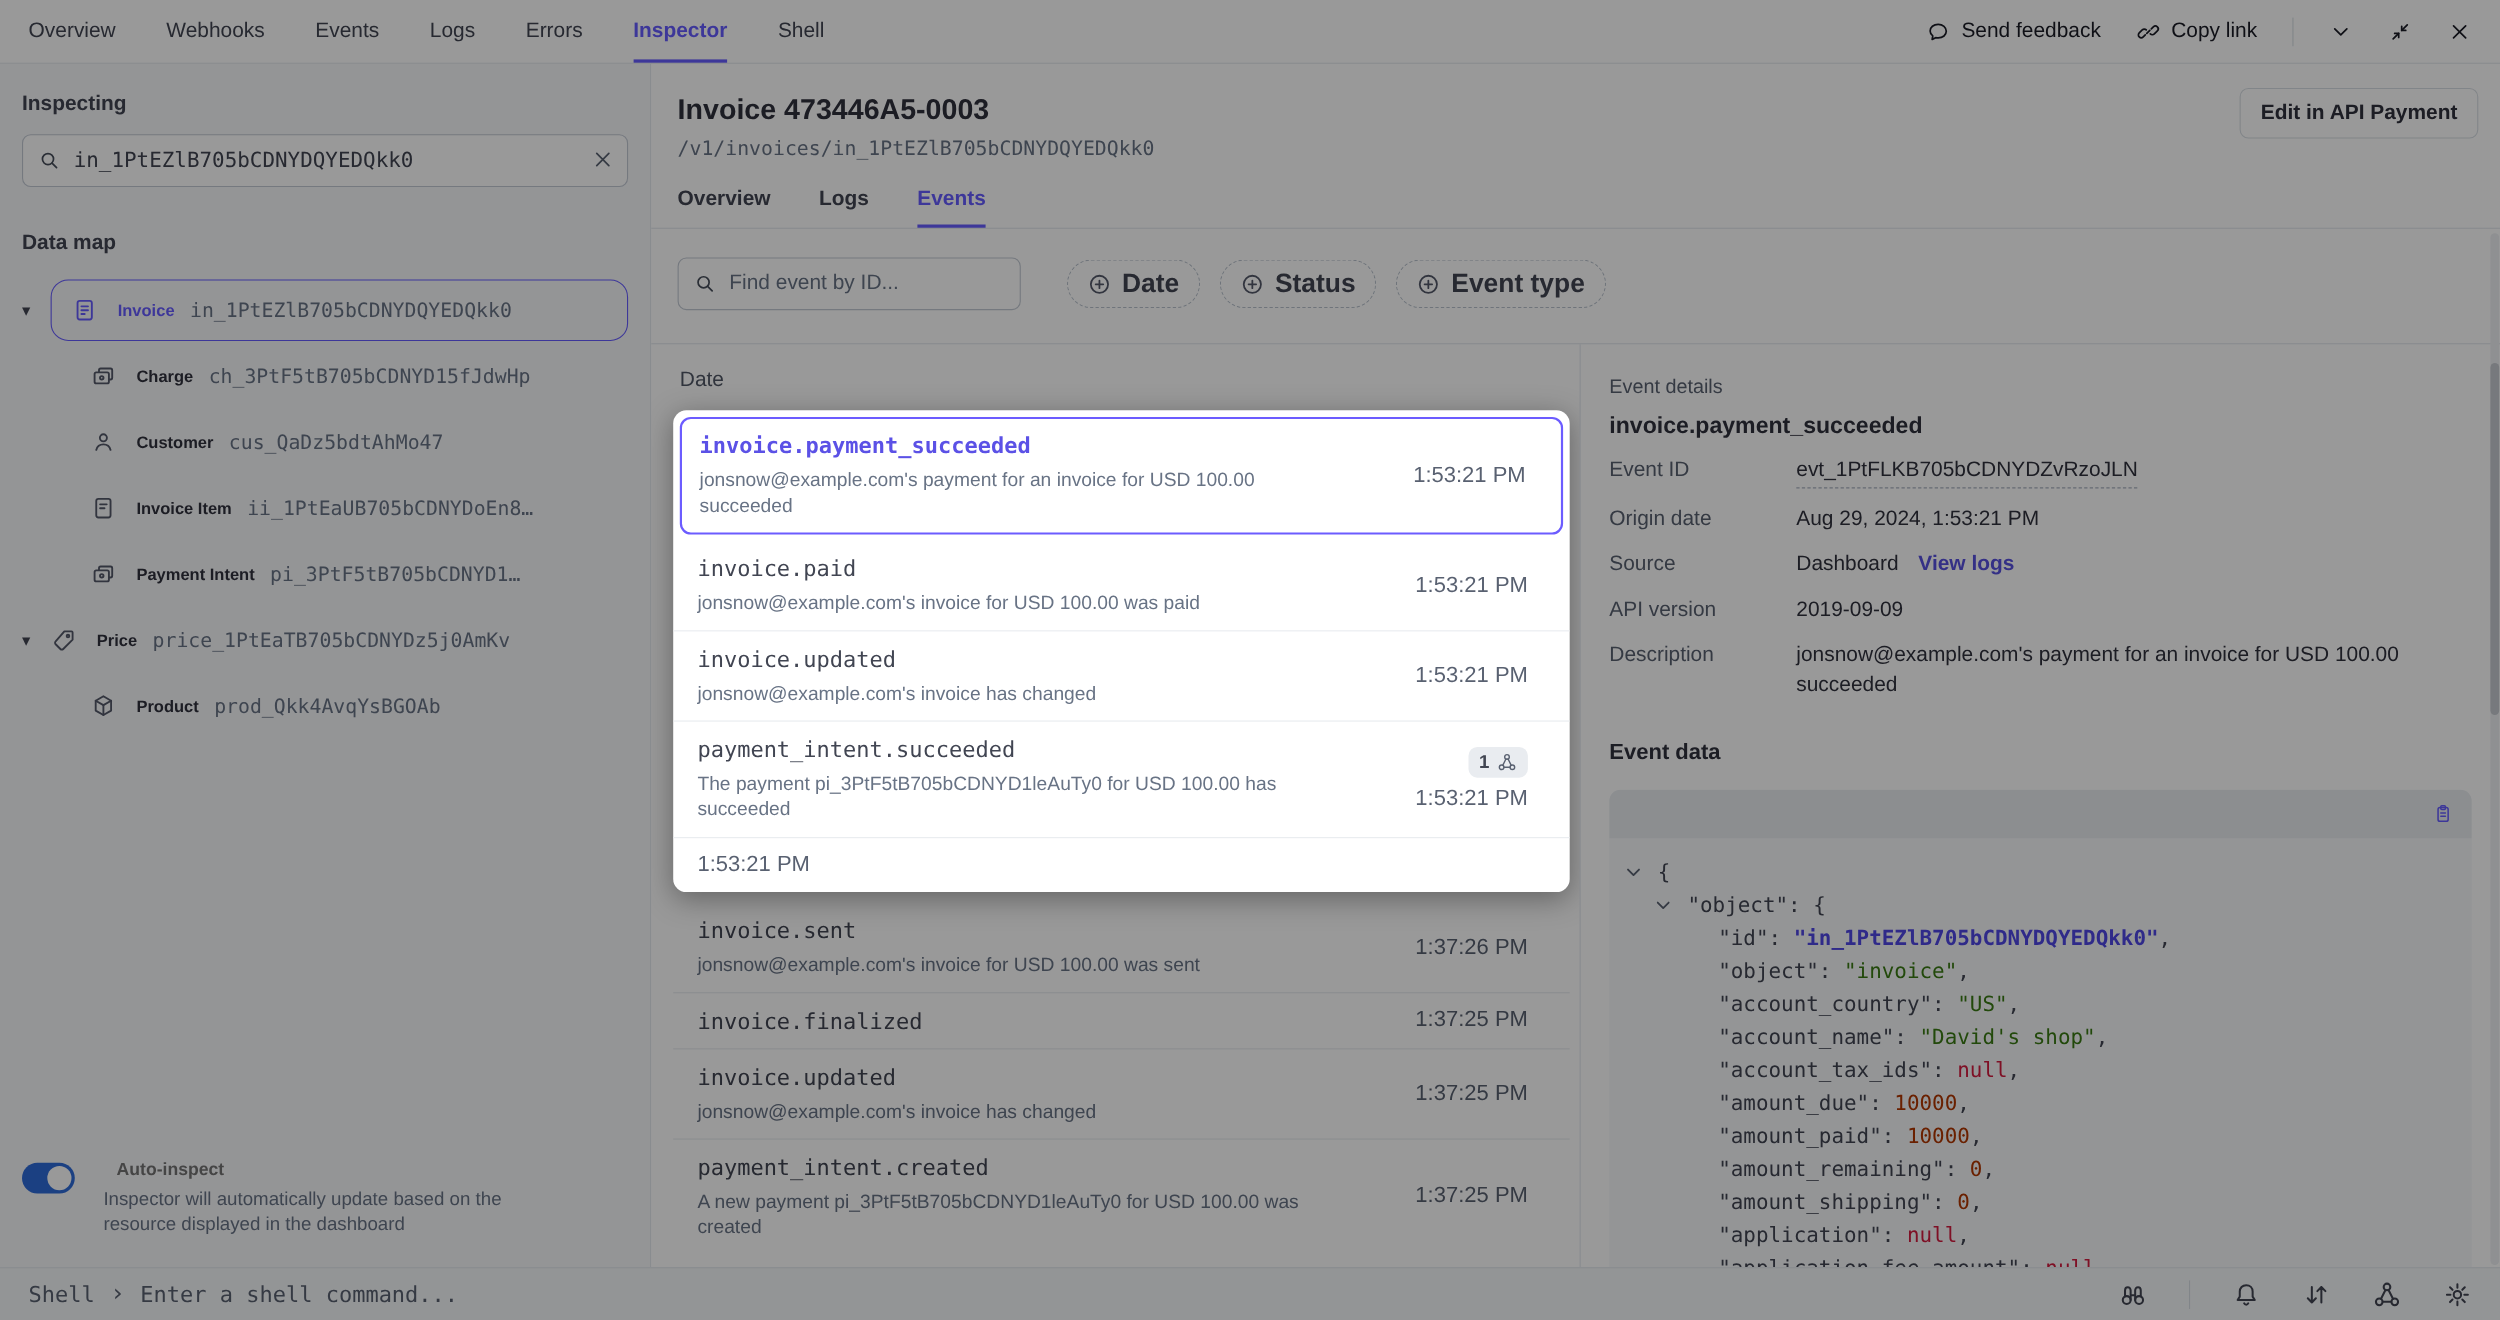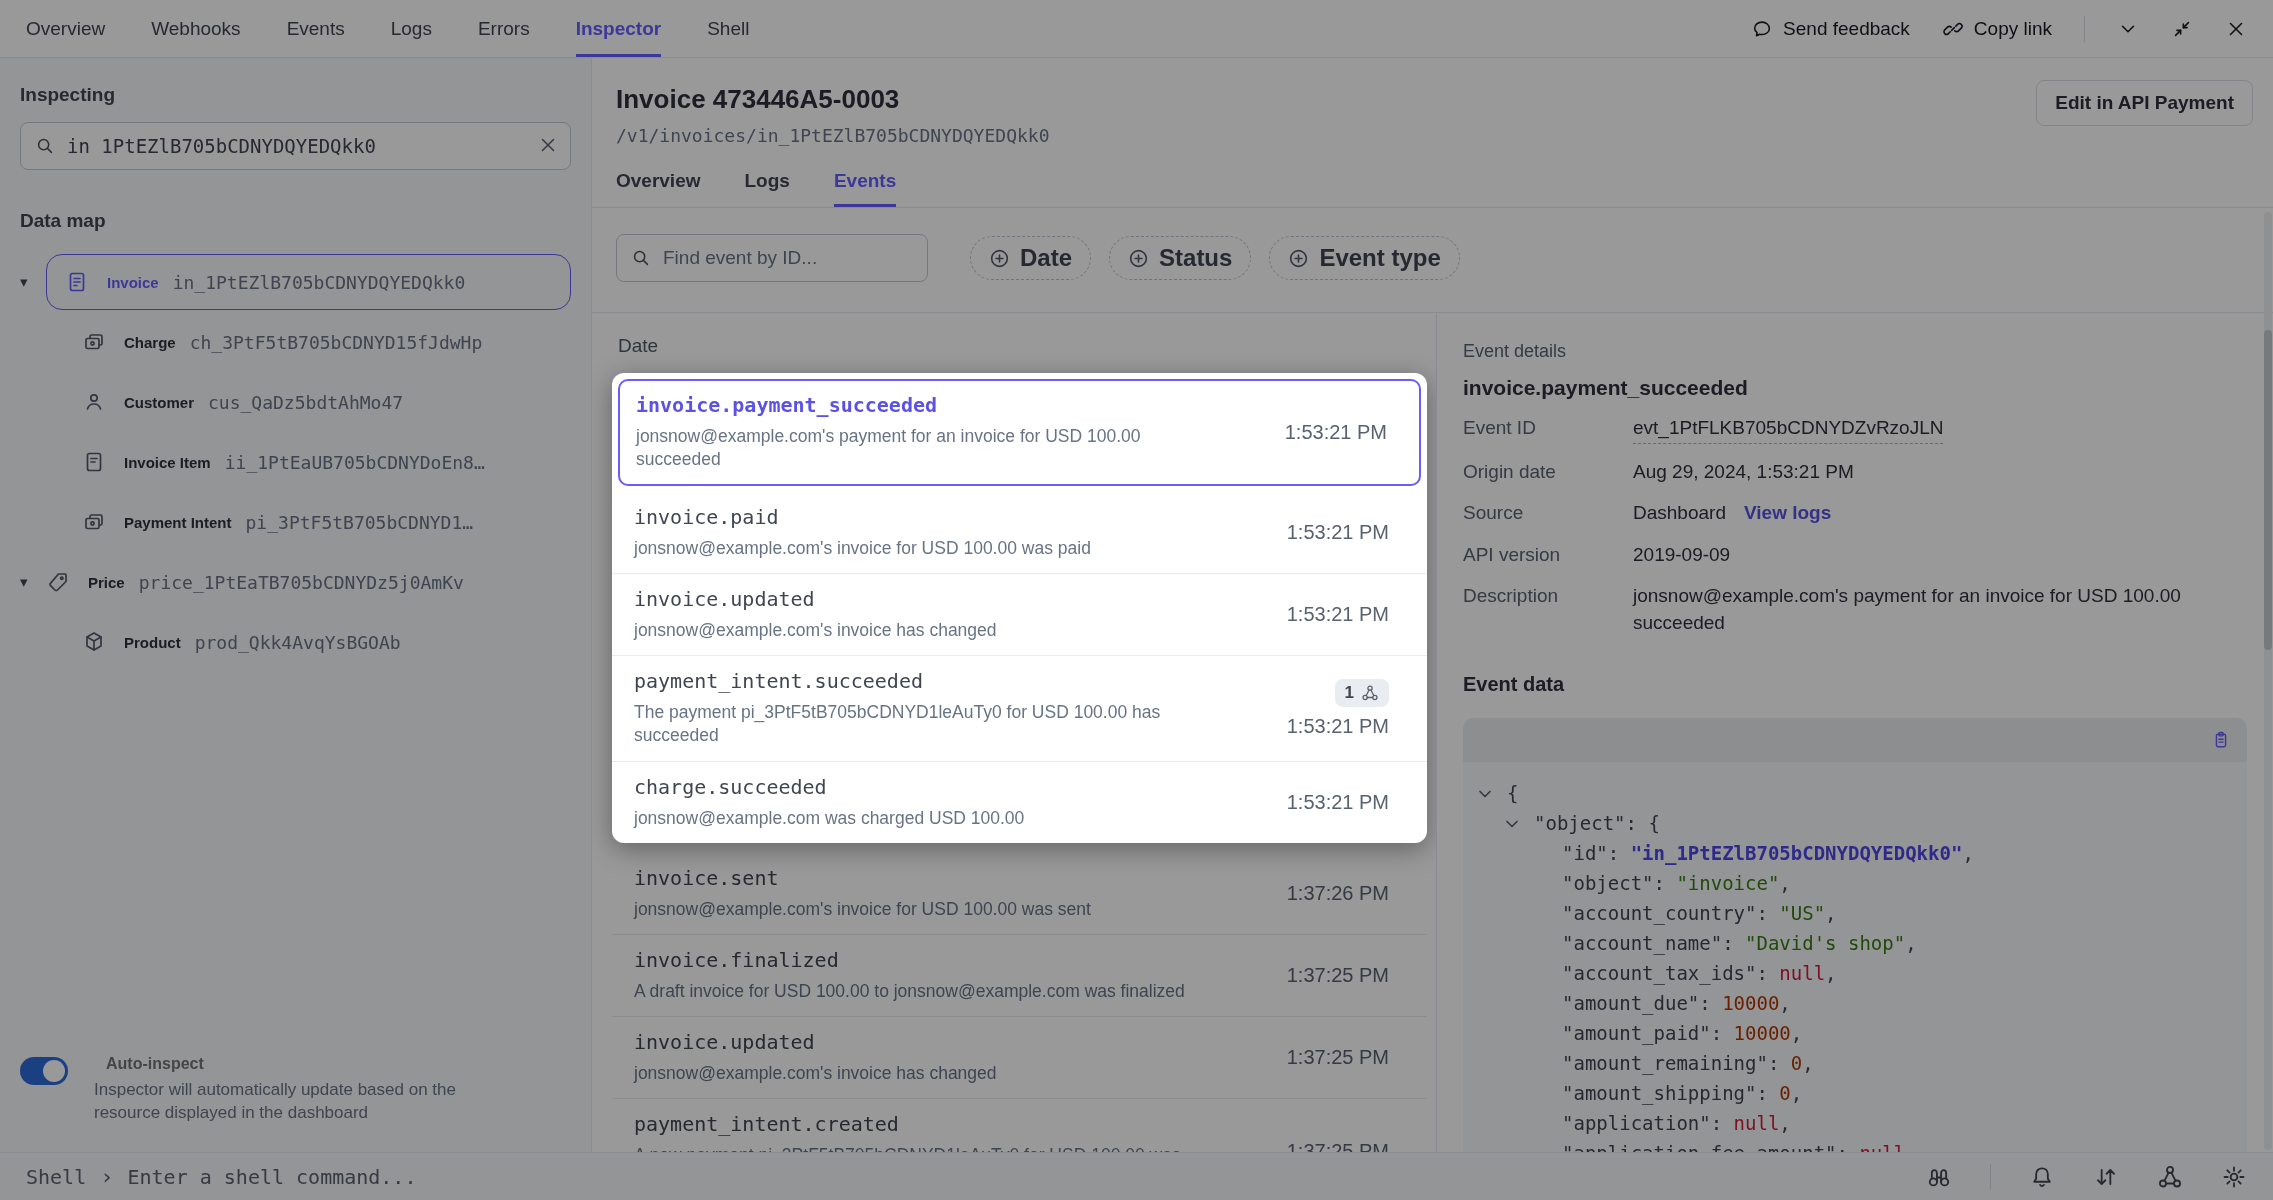--- a/index.html
+++ b/index.html
@@ -407,44 +407,39 @@
                       <circle cx="5.5" cy="18" r="2.8"></circle>
                       <circle cx="18.5" cy="18" r="2.8"></circle>
                       <path d="M10.7 8L7 15.4M13.3 8L17 15.4M8.4 18h7.2"></path>
                     </svg>
                 </span>
               </div>
               <div class="ev-time">1:53:21 PM</div>
             </div>
           </div>
           <div class="ev">
-            <div class="ev-main">
-              <div class="ev-type">charge.succeeded</div>
-              <div class="ev-desc">jonsnow@example.com was charged USD 100.00</div>
-            </div>
             <div class="ev-right">
                 <div class="ev-time">1:53:21 PM</div>
               </div>
           </div>
         </div>
 
         <div class="list-tail">
           <div class="ev">
             <div class="ev-main">
               <div class="ev-type">invoice.sent</div>
               <div class="ev-desc">jonsnow@example.com's invoice for USD 100.00 was sent</div>
             </div>
             <div class="ev-right">
                 <div class="ev-time">1:37:26 PM</div>
               </div>
           </div>
           <div class="ev">
             <div class="ev-main">
               <div class="ev-type">invoice.finalized</div>
-              <div class="ev-desc">A draft invoice for USD 100.00 to jonsnow@example.com was finalized</div>
             </div>
             <div class="ev-right">
                 <div class="ev-time">1:37:25 PM</div>
               </div>
           </div>
           <div class="ev">
             <div class="ev-main">
               <div class="ev-type">invoice.updated</div>
               <div class="ev-desc">jonsnow@example.com's invoice has changed</div>
             </div>

